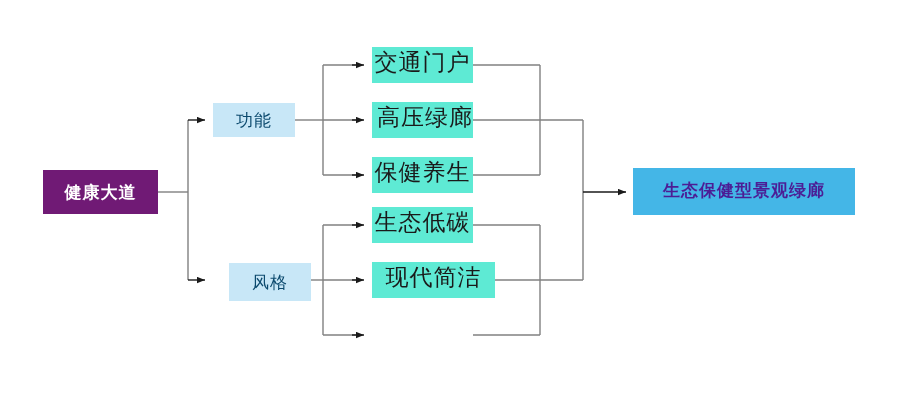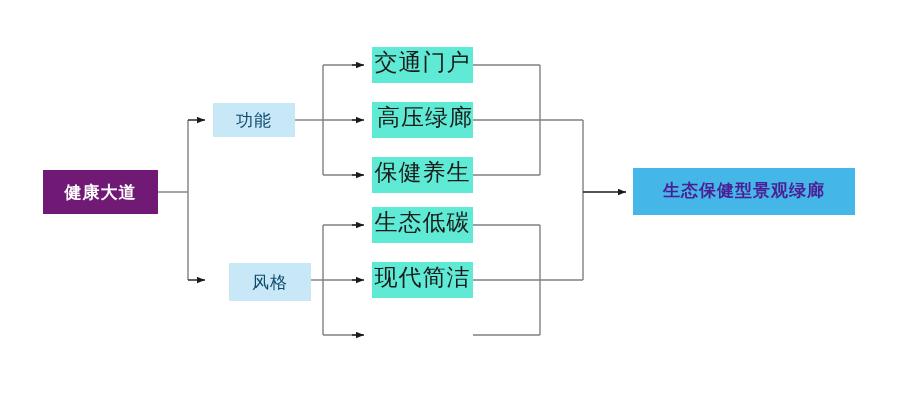--- a/index.html
+++ b/index.html
@@ -157,21 +157,21 @@
   </div>
 
   <div class="node node-leaf" style="left:372px; top:157px; width:101px; height:36px;">
     <span>保健养生</span>
   </div>
 
   <div class="node node-leaf" style="left:372px; top:207px; width:101px; height:36px;">
     <span>生态低碳</span>
   </div>
 
-  <div class="node node-leaf" style="left:372px; top:262px; width:101px; height:36px;">
+  <div class="node node-leaf" style="left:372px; top:262px; width:123px; height:36px;">
     <span>现代简洁</span>
   </div>
 
 
   <div class="node node-goal" style="left:633px; top:168px; width:222px; height:47px;">
     <span>生态保健型景观绿廊</span>
   </div>
 
 </div>
 

